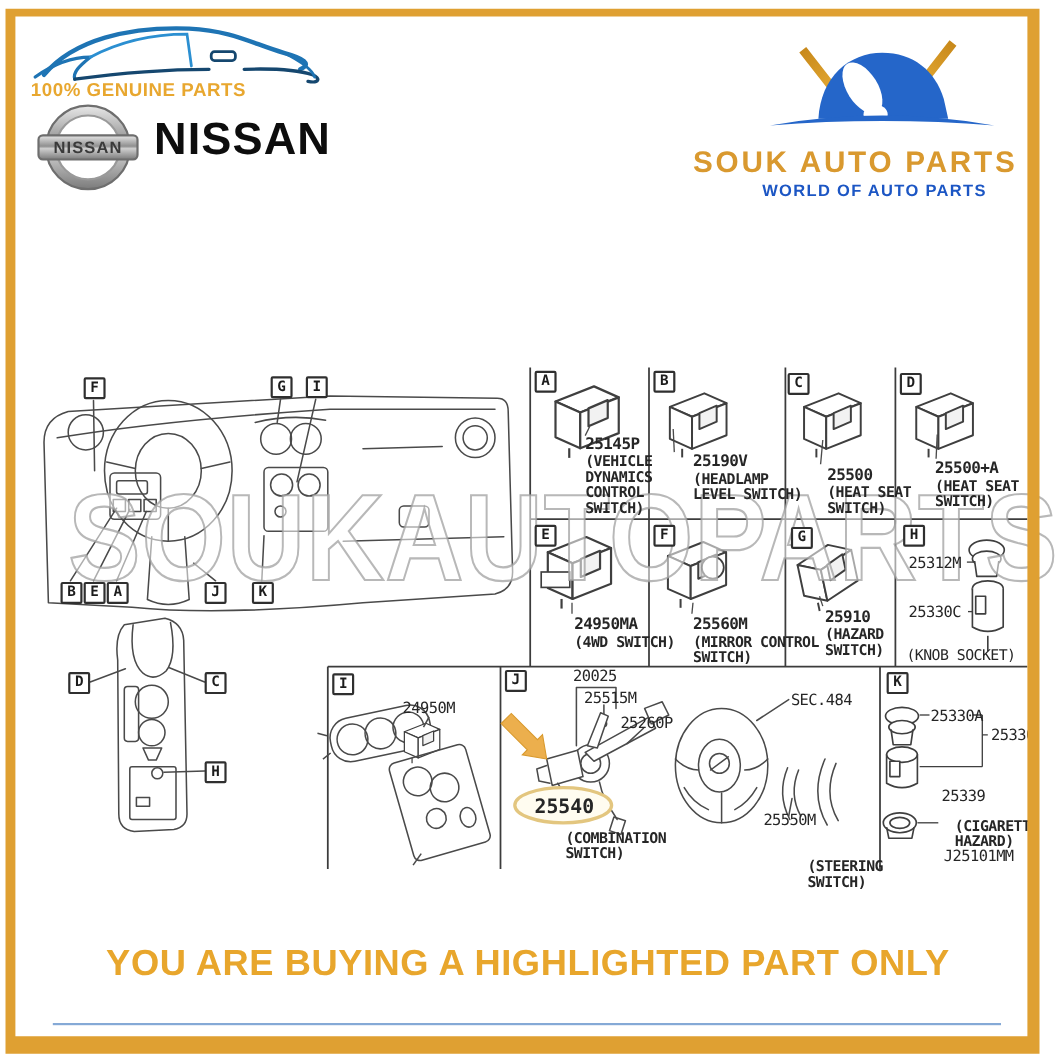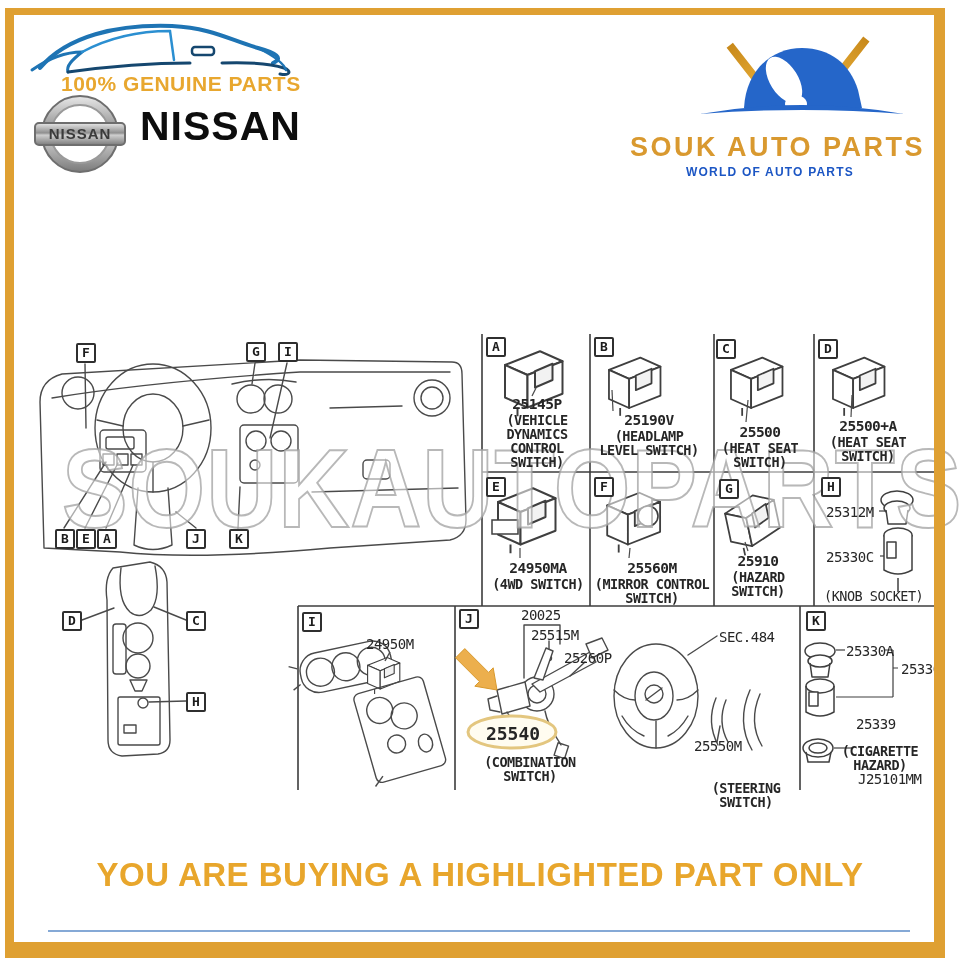--- a/index.html
+++ b/index.html
@@ -2,33 +2,33 @@
 <html><head>
 <meta charset="utf-8">
 <style>
   html,body{margin:0;padding:0;background:#ffffff;}
   #stage{position:relative;width:960px;height:960px;background:#ffffff;overflow:hidden;
          font-family:"Liberation Sans",sans-serif;}
   
   #frame{position:absolute;left:5px;top:8px;width:940px;height:950px;box-sizing:border-box;
          border-style:solid;border-color:#DFA032;border-width:7px 11px 16px 9px;z-index:10;pointer-events:none;}
   
-  .tagline{position:absolute;left:28px;top:72px;font-size:21px;font-weight:800;color:#E8A72F;
-           letter-spacing:.5px;z-index:3;margin-left:33px;}
+  .tagline{position:absolute;left:28px;top:72px;font-size:17px;font-weight:800;color:#E8A72F;
+           letter-spacing:.5px;z-index:3;}
   .brand{position:absolute;left:140px;top:103px;font-size:41px;font-weight:800;color:#0d0d0d;
          letter-spacing:1px;z-index:3;}
   .store-name{position:absolute;left:630px;top:132px;width:330px;text-align:left;font-size:27px;
               font-weight:700;color:#D9992F;letter-spacing:2.5px;z-index:3;}
-  .store-tagline{position:absolute;left:605px;top:165px;width:330px;text-align:center;font-size:12px;
+  .store-tagline{position:absolute;left:630px;top:165px;width:330px;text-align:center;font-size:15px;
                  font-weight:700;color:#1C56C4;letter-spacing:1.2px;z-index:3;}
   
   .pn{position:absolute;font-family:"DejaVu Sans Mono",monospace;font-weight:400;font-size:14px;
       color:#262626;white-space:nowrap;z-index:6;letter-spacing:-0.5px;}
-  .col{position:absolute;text-align:center;font-family:"DejaVu Sans Mono",monospace;font-weight:700;
-       font-size:13.5px;line-height:14px;color:#262626;z-index:6;letter-spacing:-0.5px;}
+  .col{position:absolute;font-family:"DejaVu Sans Mono",monospace;font-weight:700;
+       font-size:13.5px;line-height:14px;color:#262626;z-index:6;letter-spacing:-0.5px;margin-left:44px;}
   .col .big{font-size:14.5px;line-height:17px;}
   .cl{position:absolute;width:20px;height:20px;box-sizing:border-box;border:2px solid #2f2f2f;
       border-radius:2px;background:#fff;text-align:center;line-height:16px;
       font-family:"DejaVu Sans Mono",monospace;font-weight:700;font-size:13px;color:#1c1c1c;z-index:6;}
   #watermark{position:absolute;left:62px;top:424px;font-size:112px;font-weight:700;white-space:nowrap;
              color:rgba(255,255,255,0.55);-webkit-text-stroke:2px rgba(160,160,160,0.75);
              transform:scaleX(0.88);transform-origin:left top;z-index:4;letter-spacing:1px;}
   .hl-num{position:absolute;left:484px;top:723px;width:58px;text-align:center;z-index:7;
           font-family:"DejaVu Sans Mono",monospace;font-weight:700;font-size:18px;color:#262626;}
   

